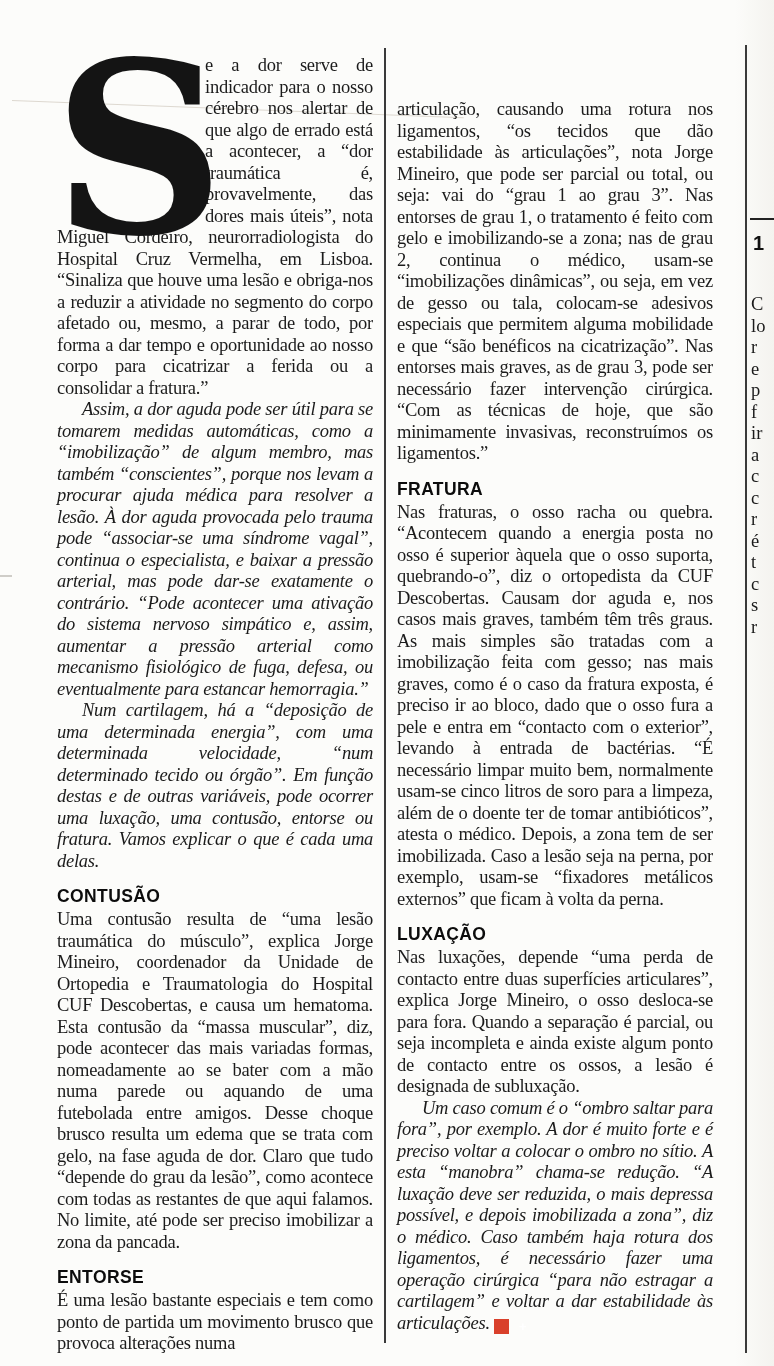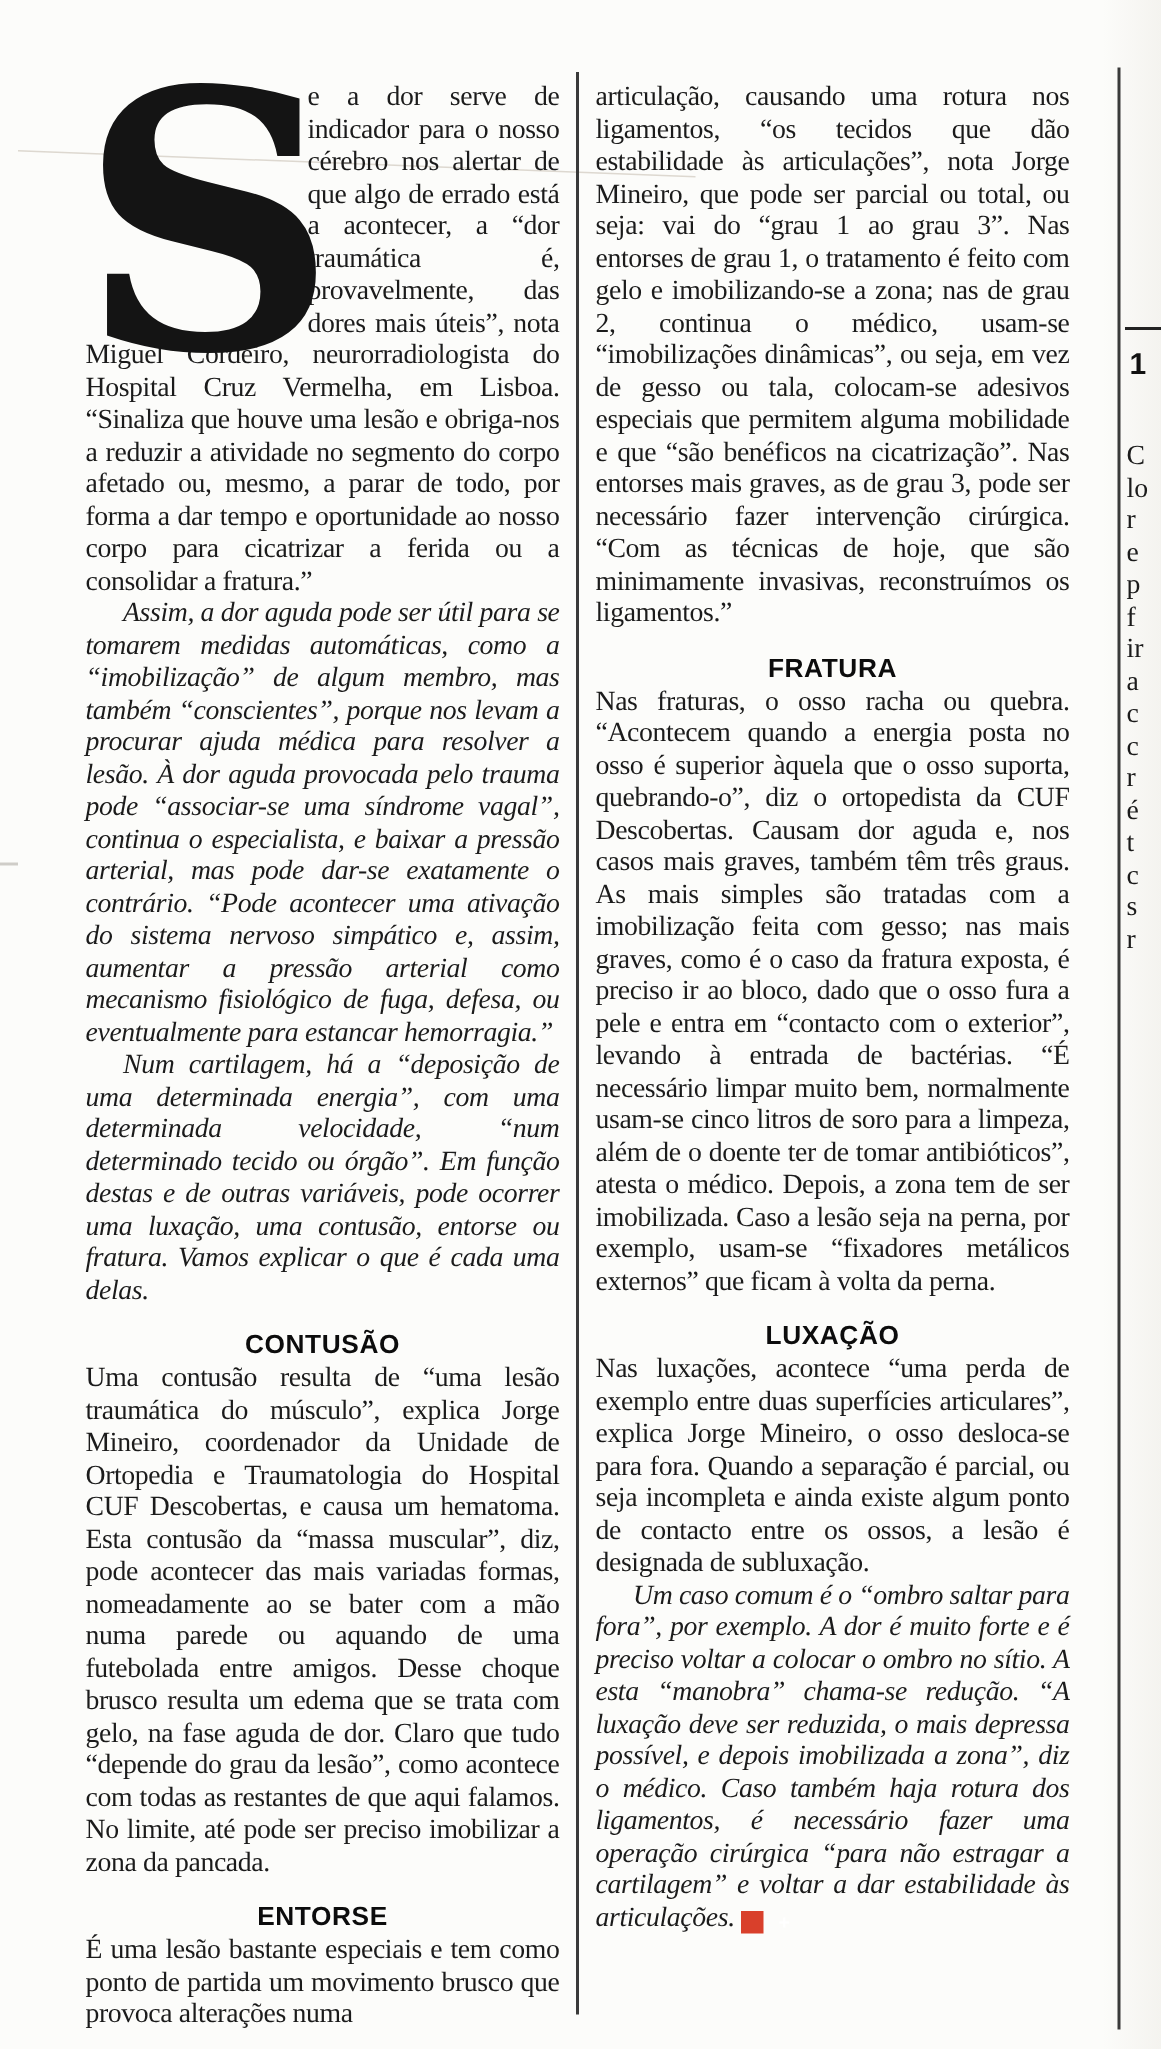--- a/index.html
+++ b/index.html
@@ -19,32 +19,32 @@
     position: absolute;
     top: 55px;
     width: 316px;
     font-size: 18.5px;
     line-height: 21.5px;
     letter-spacing: -0.25px;
     text-align: justify;
     color: #1b1b1b;
   }
   .col-left  { left: 57px; }
-  .col-right { left: 397px; }
+  .col-right { left: 397px; margin-top: 44px; }
   .col p { margin: 0; }
   .indent { text-indent: 25px; font-style: italic; }
   .heading {
     font-family: "Liberation Sans", sans-serif;
     font-size: 17.5px;
     font-weight: bold;
     letter-spacing: 0.4px;
     color: #0c0c0c;
     margin: 14px 0 3px 0;
     line-height: 20px;
-    text-align: center;
+    text-align: left;
   }
   .dropcap-box {
     float: left;
     width: 148px;
     height: 172px;
     position: relative;
   }
   .dropcap-glyph {
     position: absolute;
     top: -24px; left: -4px;
@@ -147,21 +147,21 @@
 
   <div class="vrule rule-center"></div>
 
   <div class="col col-right">
     <p>articulação, causando uma rotura nos ligamentos, “os tecidos que dão estabilidade às articulações”, nota Jorge Mineiro, que pode ser parcial ou total, ou seja: vai do “grau 1 ao grau 3”. Nas entorses de grau 1, o tratamento é feito com gelo e imobilizando-se a zona; nas de grau 2, continua o médico, usam-se “imobilizações dinâmicas”, ou seja, em vez de gesso ou tala, colocam-se adesivos especiais que permitem alguma mobilidade e que “são benéficos na cicatrização”. Nas entorses mais graves, as de grau 3, pode ser necessário fazer intervenção cirúrgica. “Com as técnicas de hoje, que são minimamente invasivas, reconstruímos os ligamentos.”</p>
 
     <h3 class="heading">FRATURA</h3>
     <p>Nas fraturas, o osso racha ou quebra. “Acontecem quando a energia posta no osso é superior àquela que o osso suporta, quebrando-o”, diz o ortopedista da CUF Descobertas. Causam dor aguda e, nos casos mais graves, também têm três graus. As mais simples são tratadas com a imobilização feita com gesso; nas mais graves, como é o caso da fratura exposta, é preciso ir ao bloco, dado que o osso fura a pele e entra em “contacto com o exterior”, levando à entrada de bactérias. “É necessário limpar muito bem, normalmente usam-se cinco litros de soro para a limpeza, além de o doente ter de tomar antibióticos”, atesta o médico. Depois, a zona tem de ser imobilizada. Caso a lesão seja na perna, por exemplo, usam-se “fixadores metálicos externos” que ficam à volta da perna.</p>
 
     <h3 class="heading">LUXAÇÃO</h3>
-    <p>Nas luxações, acontece “uma perda de exemplo entre duas superfícies articulares”, explica Jorge Mineiro, o osso desloca-se para fora. Quando a separação é parcial, ou seja incompleta e ainda existe algum ponto de contacto entre os ossos, a lesão é designada de subluxação.</p>
+    <p>Nas luxações, depende “uma perda de contacto entre duas superfícies articulares”, explica Jorge Mineiro, o osso desloca-se para fora. Quando a separação é parcial, ou seja incompleta e ainda existe algum ponto de contacto entre os ossos, a lesão é designada de subluxação.</p>
     <p class="indent"><span>Um caso comum é o “ombro saltar para fora”, por exemplo. A dor é muito forte e é preciso voltar a colocar o ombro no sítio. A esta “manobra” chama-se redução. “A luxação deve ser reduzida, o mais depressa possível, e depois imobilizada a zona”, diz o médico. Caso também haja rotura dos ligamentos, é necessário fazer uma operação cirúrgica “para não estragar a cartilagem” e voltar a dar estabilidade às articulações.</span><span class="endmark"><span>+</span></span>
     </p>
   </div>
 
   <div class="vrule rule-right"></div>
 
   <div class="edge-col">
     <div class="edge-hr"></div>
     <div class="edge-number">1</div>
     <div class="edge-lines">

